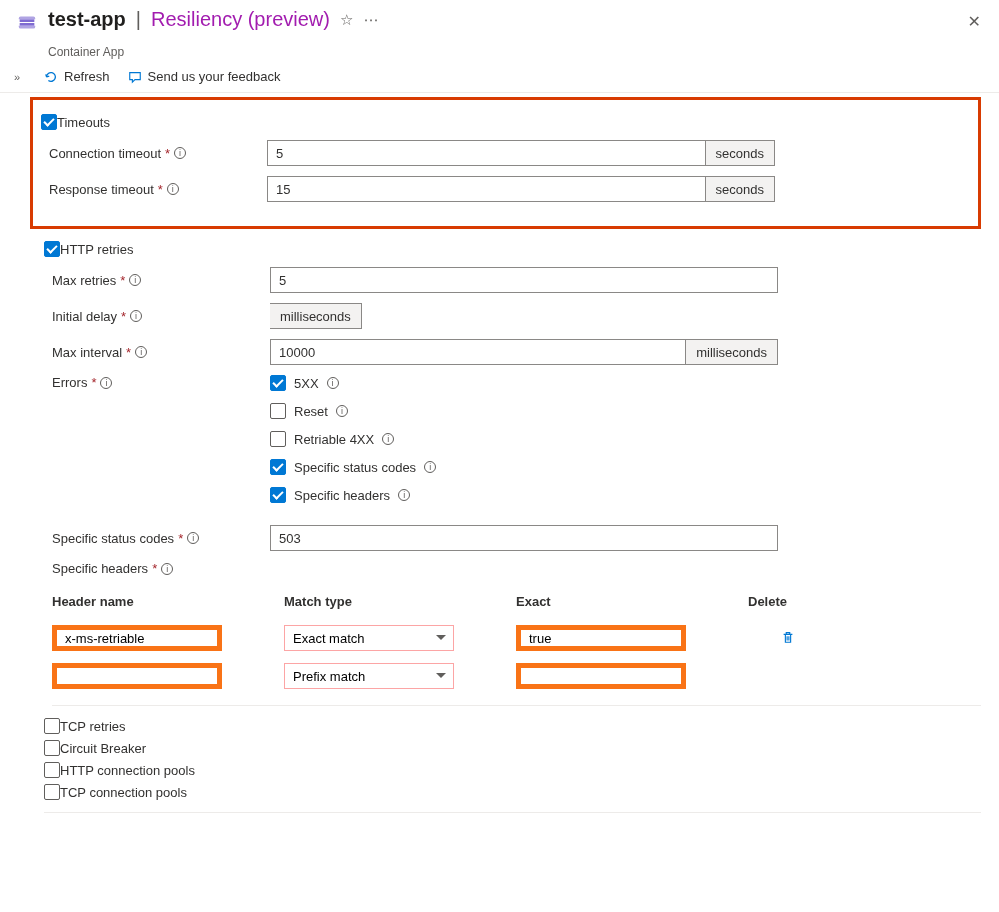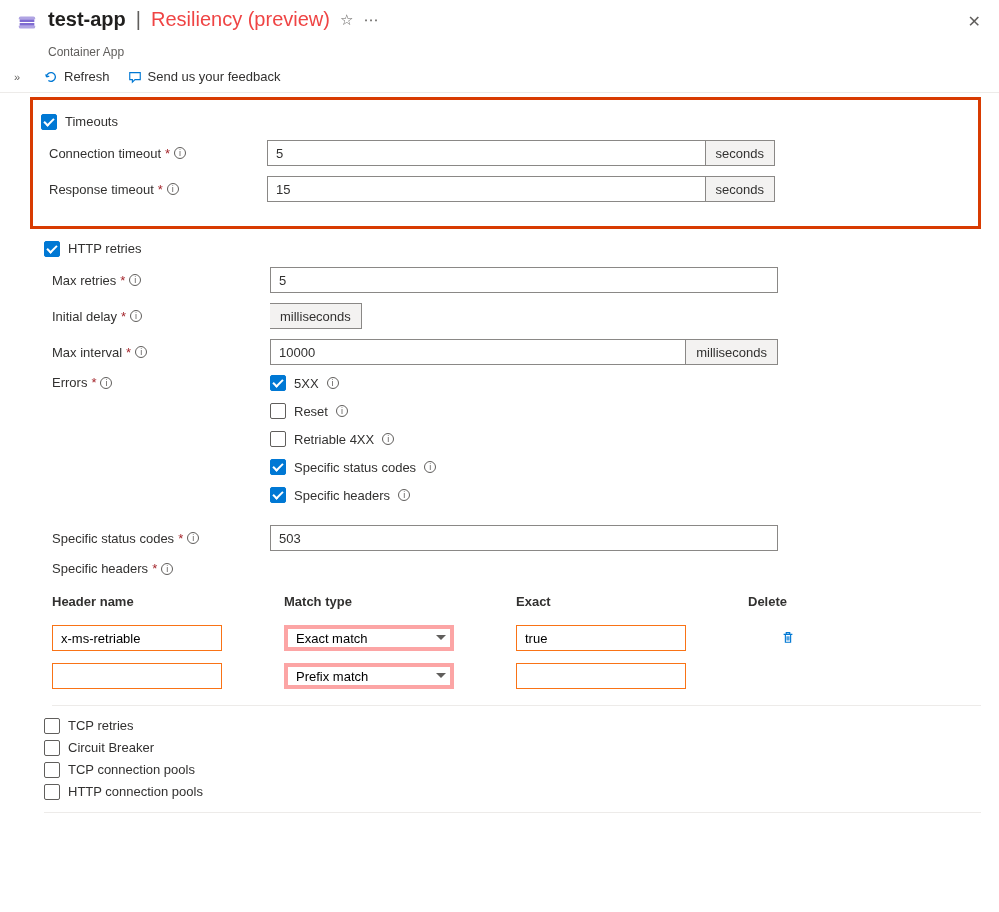--- a/index.html
+++ b/index.html
@@ -17,21 +17,21 @@
     padding: 8px 16px 4px 16px;
     position: relative;
   }
   .app-icon {
     width: 22px; height: 22px; margin-right: 10px; margin-top: 4px;
     display: inline-flex; align-items: center; justify-content: center;
   }
   .title-line { display:flex; align-items:center; gap:10px; }
   .title-main { font-size: 20px; font-weight: 600; color:#201f1e; }
   .title-sep { color:#605e5c; font-size:20px; font-weight:300; }
-  .title-sub { font-size: 20px; font-weight: 400; color:#ef4444; }
+  .title-sub { font-size: 20px; font-weight: 400; color:#a21caf; }
   .subtitle { font-size: 12px; color:#605e5c; margin-top:14px; }
   .star-icon, .more-icon { color:#605e5c; cursor:pointer; font-size:15px; }
   .close-icon { position:absolute; right:18px; top:12px; font-size:16px; color:#605e5c; cursor:pointer; }
   .toolbar {
     display:flex; align-items:center; gap:18px;
     padding: 6px 16px 8px 44px;
     border-bottom:1px solid #edebe9;
     position: relative;
   }
   .toolbar .expand-icon { position:absolute; left:14px; color:#605e5c; font-size:11px; cursor:pointer; }
@@ -40,21 +40,21 @@
   .tb-icon { width:14px; height:14px; display:inline-block; }
 
   .content { padding: 0 18px 18px 44px; }
 
   .highlight-box {
     border: 3px solid #d83b01;
     padding: 8px 12px 14px 8px;
     margin: 4px 0 12px -14px;
   }
 
-  .chk-row { display:flex; align-items:flex-start; gap:8px; margin:6px 0; }
+  .chk-row { display:flex; align-items:center; gap:0; margin:6px 0; }
   .chk {
     width:16px; height:16px; border:1px solid #605e5c; border-radius:2px;
     display:inline-flex; align-items:center; justify-content:center;
     background:#fff; cursor:pointer; flex-shrink:0;
   }
   .chk.checked { background:#0078d4; border-color:#0078d4; color:#fff; }
   .chk.checked::after {
     content:""; width:4px; height:8px; border:solid #fff; border-width:0 2px 2px 0;
     transform:rotate(45deg); margin-top:-2px;
   }
@@ -78,26 +78,26 @@
     padding:0 10px; display:flex; align-items:center; font-size:13px; color:#323130;
     height:26px;
   }
   .chk-sub { display:flex; align-items:center; gap:8px; margin:12px 0; }
 
   .table-wrap { margin:12px 0 12px 8px; border-bottom:1px solid #edebe9; padding-bottom:10px; }
   .tbl-head, .tbl-row { display:grid; grid-template-columns: 220px 220px 220px 80px; gap:12px; align-items:center; }
   .tbl-head { font-weight:600; padding:6px 0 10px 0; }
   .tbl-row { padding:6px 0; }
   .tbl-input {
-    width:170px; height:26px; border:1px solid #f97316; padding:0 8px;
+    width:170px; height:26px; border:5px solid #f97316; padding:0 8px;
     font-size:13px; font-family:inherit;
   }
   .select-wrap { position:relative; width:170px; }
   .select-wrap select {
-    width:100%; height:26px; border:4px solid #fca5a5; background:#fff;
+    width:100%; height:26px; border:1px solid #fca5a5; background:#fff;
     padding:0 24px 0 8px; font-size:13px; font-family:inherit; appearance:none;
     cursor:pointer;
   }
   .select-wrap::after {
     content:""; position:absolute; right:8px; top:10px;
     border:5px solid transparent; border-top-color:#605e5c; pointer-events:none;
   }
   .trash { color:#0078d4; cursor:pointer; font-size:15px; text-align:center; }
 
   hr.sep { border:none; border-top:1px solid #edebe9; margin:12px 0; }
@@ -300,23 +300,23 @@
   <div class="chk-row">
     <span class="chk"></span>
     <span class="section-label">TCP retries</span>
   </div>
   <div class="chk-row">
     <span class="chk"></span>
     <span class="section-label">Circuit Breaker</span>
   </div>
   <div class="chk-row">
     <span class="chk"></span>
+    <span class="section-label">HTTP connection pools</span>
+  </div>
+  <div class="chk-row">
+    <span class="chk"></span>
     <span class="section-label">TCP connection pools</span>
   </div>
-  <div class="chk-row">
-    <span class="chk"></span>
-    <span class="section-label">HTTP connection pools</span>
-  </div>
 
   <hr class="sep">
 
 
 </div>
 
 </body></html>

